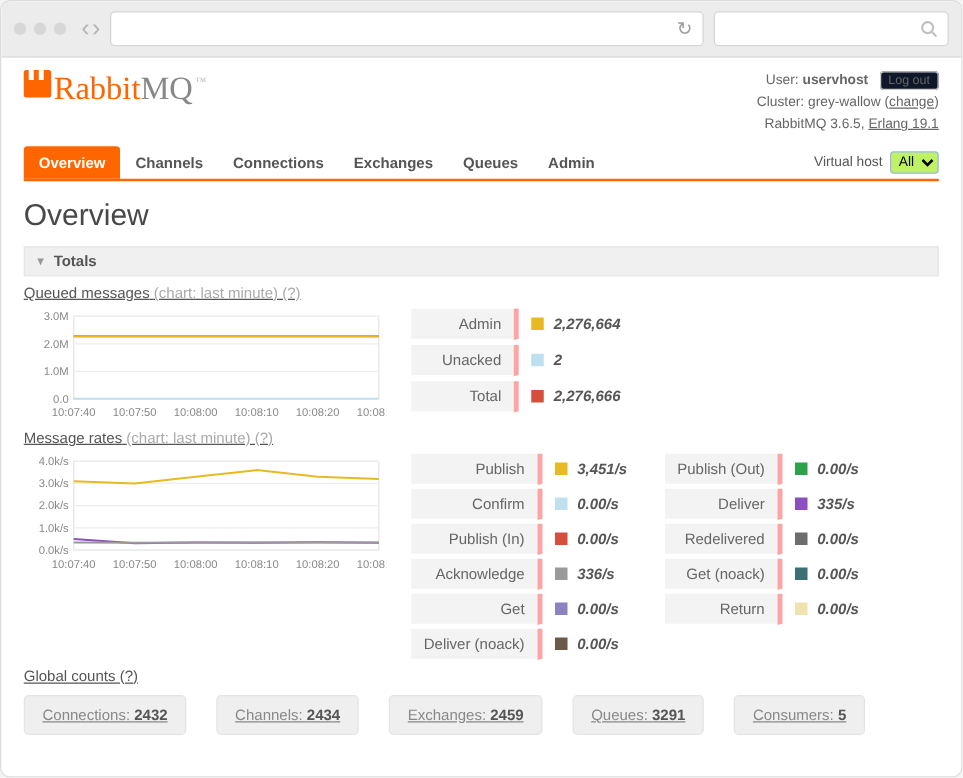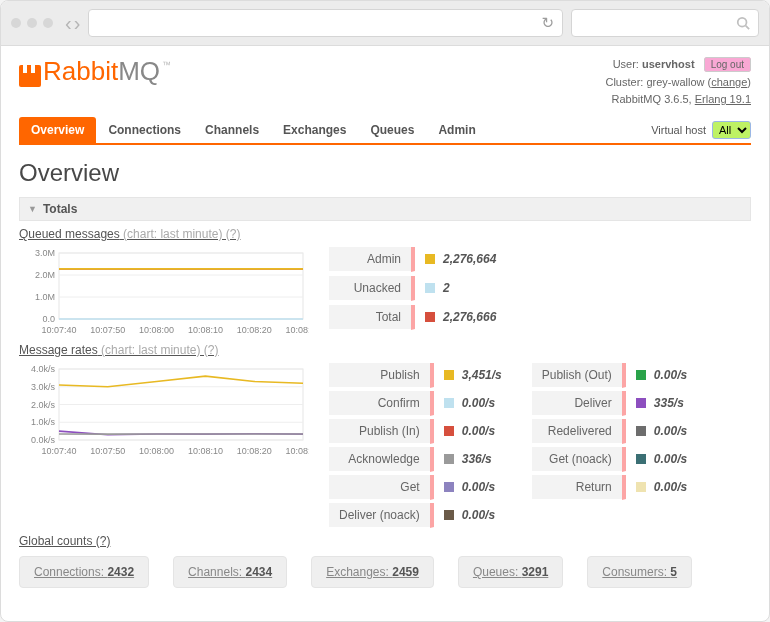--- a/index.html
+++ b/index.html
@@ -5,31 +5,31 @@
   html,body{margin:0;padding:0;font-family:"Helvetica Neue",Arial,sans-serif;font-size:12px;color:#444;background:#f4f4f4;}
   .browser{width:770px;height:622px;margin:0 auto;border:1px solid #dcdcdc;border-radius:8px;background:#fff;box-sizing:border-box;display:flex;flex-direction:column;overflow:hidden;}
   .chrome-bar{height:44px;background:#ececec;border-bottom:1px solid #dcdcdc;display:flex;align-items:center;padding:0 10px;gap:8px;}
   .dots{display:flex;gap:6px;margin-right:4px;}
   .dot{width:10px;height:10px;border-radius:50%;background:#d7d7d7;}
   .nav-arrows{display:flex;gap:2px;color:#b5b5b5;font-size:20px;line-height:1;}
   .urlbar{flex:1;height:26px;background:#fff;border:1px solid #d5d5d5;border-radius:4px;display:flex;align-items:center;justify-content:flex-end;padding:0 8px;color:#9d9d9d;font-size:15px;}
   .searchbar{width:170px;height:26px;background:#fff;border:1px solid #d5d5d5;border-radius:4px;display:flex;align-items:center;justify-content:flex-end;padding:0 8px;color:#bdbdbd;font-size:15px;}
   .page{flex:1;overflow:auto;padding:10px 18px 14px 18px;}
   .header-row{display:flex;align-items:flex-start;justify-content:space-between;}
-  .logo{display:flex;align-items:flex-end;gap:2px;}
+  .logo{display:flex;align-items:flex-start;gap:2px;font-family:Liberation Serif, serif;}
   .logo-mark{width:22px;height:22px;background:#f60;border-radius:2px;position:relative;}
   .logo-mark::before,.logo-mark::after{content:"";position:absolute;top:0;width:4px;height:8px;background:#fff;}
   .logo-mark::before{left:4px;} .logo-mark::after{left:12px;}
   .logo-text{font-size:26px;font-weight:400;}
   .logo-text .r{color:#f60;font-weight:500;}
   .logo-text .mq{color:#888;}
   .tm{font-size:9px;color:#bbb;align-self:flex-start;margin-top:4px;}
   .user-block{text-align:right;font-size:11px;color:#666;line-height:1.6;}
   .user-block a{color:#666;text-decoration:underline;cursor:pointer;}
-  .logout{font-size:10px;padding:1px 6px;border:1px solid #ccc;border-radius:3px;background:#f9a8d4;margin-left:6px;cursor:pointer;}
+  .logout{font-size:10px;padding:1px 6px;border:1px solid #ccc;border-radius:3px;background:#0f172a;margin-left:6px;cursor:pointer;}
   .tabs-row{display:flex;align-items:center;border-bottom:2px solid #f60;margin-top:8px;}
   .tab{padding:6px 12px;font-size:12px;font-weight:700;color:#555;cursor:pointer;}
   .tab.active{background:#f60;color:#fff;border-radius:3px 3px 0 0;}
   .vhost{margin-left:auto;display:flex;align-items:center;gap:6px;font-size:11px;color:#555;}
   .vhost select{font-size:11px;border:1px solid #9bb7e6;border-radius:3px;padding:1px 2px;background:#bef264;}
   h1{font-size:24px;font-weight:400;color:#484848;margin:14px 0 10px;}
   .section-head{background:#f0f0f0;border:1px solid #e5e5e5;padding:4px 8px;font-weight:700;color:#555;font-size:12px;display:flex;align-items:center;gap:6px;}
   .section-head .tri{color:#999;font-size:9px;}
   .sub-label{margin:6px 0 6px;font-size:12px;color:#555;text-decoration:underline;}
   .sub-label .muted{color:#aaa;}
@@ -91,22 +91,22 @@
         </div>
         <div>
           <span>RabbitMQ 3.6.5</span>,
           <a>Erlang 19.1</a>
         </div>
       </div>
     </div>
 
     <div class="tabs-row">
       <span class="tab active">Overview</span>
+      <span class="tab">Channels</span>
       <span class="tab">Connections</span>
-      <span class="tab">Channels</span>
       <span class="tab">Exchanges</span>
       <span class="tab">Queues</span>
       <span class="tab">Admin</span>
       <div class="vhost">
         <span>Virtual host</span>
         <select><option>All</option></select>
       </div>
     </div>
 
     <h1>Overview</h1>

